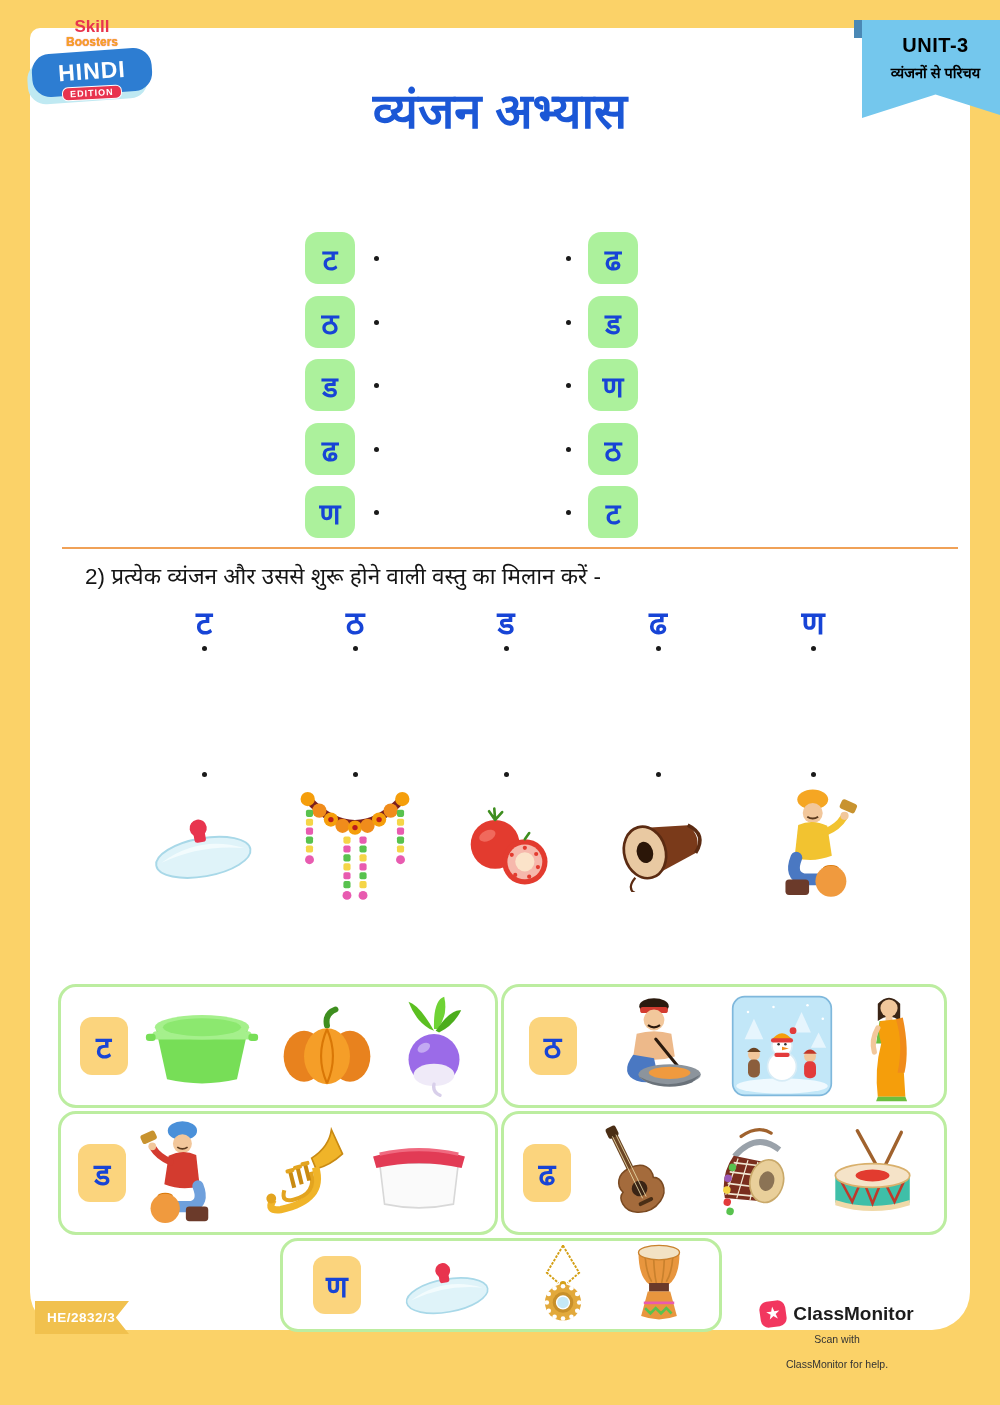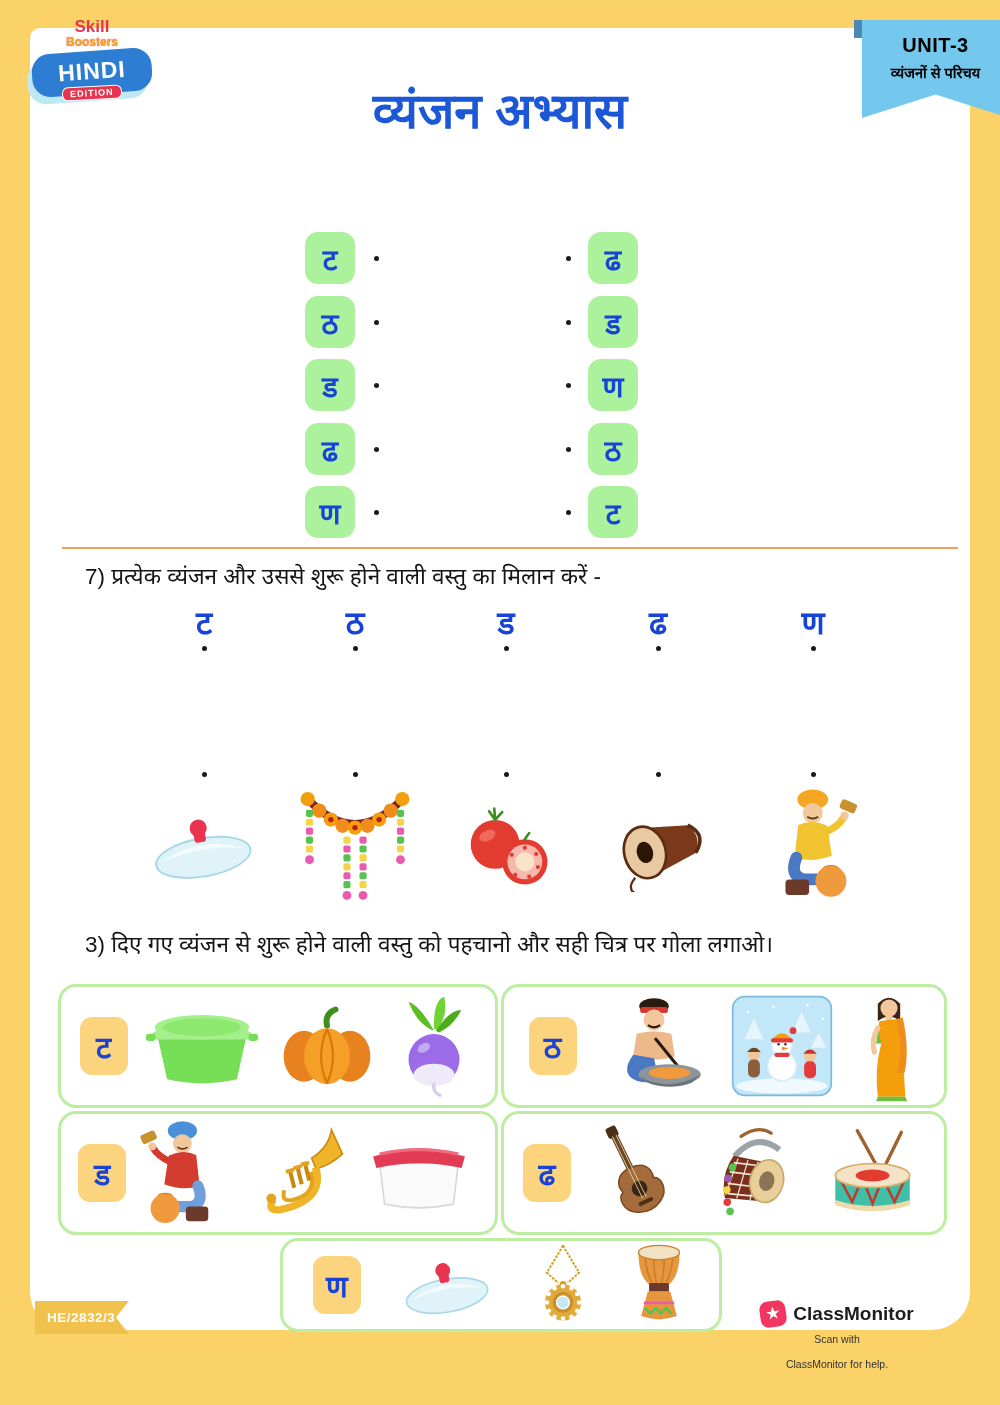--- a/index.html
+++ b/index.html
@@ -90,21 +90,21 @@
   <div class="abs dot" style="left:566px;top:510px;"></div>
 
   <div class="abs tile-g" style="left:588px;top:232px;">ढ</div>
   <div class="abs tile-g" style="left:588px;top:296px;">ड</div>
   <div class="abs tile-g" style="left:588px;top:359px;">ण</div>
   <div class="abs tile-g" style="left:588px;top:423px;">ठ</div>
   <div class="abs tile-g" style="left:588px;top:486px;">ट</div>
 
   <div class="abs divider"></div>
 
-  <div class="abs instr" style="top:560px;">7) प्रत्येक व्यंजन और उससे शुरू होने वाली वस्तु का मिलान करें -</div>
+  <div class="abs instr" style="top:560px;">2) प्रत्येक व्यंजन और उससे शुरू होने वाली वस्तु का मिलान करें -</div>
 
   <div class="abs big-letter" style="left:204px;top:600px;">ट</div>
   <div class="abs big-letter" style="left:355px;top:600px;">ठ</div>
   <div class="abs big-letter" style="left:506px;top:600px;">ड</div>
   <div class="abs big-letter" style="left:658px;top:600px;">ढ</div>
   <div class="abs big-letter" style="left:813px;top:600px;">ण</div>
 
   <div class="abs dot" style="left:202px;top:646px;"></div>
   <div class="abs dot" style="left:353px;top:646px;"></div>
   <div class="abs dot" style="left:504px;top:646px;"></div>
@@ -218,21 +218,20 @@
       <g transform="rotate(24 97 24)">
           <rect x="88" y="18" width="18" height="11" rx="3" fill="#C8932F"></rect>
         </g>
       <path d="M40 80 Q32 100 48 104 L72 104" stroke="#4A78C2" stroke-width="13" fill="none" stroke-linecap="round"></path>
       <ellipse cx="78" cy="92" rx="9" ry="4" fill="#D97706"></ellipse>
       <circle cx="78" cy="106" r="17" fill="#F09A3E"></circle>
       <rect x="28" y="104" width="26" height="17" rx="4" fill="#6B3A2A"></rect>
     </svg>
   </div>
 
-  <div class="abs instr" style="top:928px;">3) दिए गए व्यंजन से शुरू होने वाली वस्तु को पहचानो और सही चित्र पर गोला लगाओ।</div>
 
   <div class="abs cell" style="left:58px;top:984px;width:440px;height:124px;">
     <div class="tile-o">ट</div>
     <div class="imgbox" style="width:122px;height:92px;">
       <svg viewBox="0 0 150 110">
         <path d="M18 32 L132 32 L118 96 Q75 106 32 96 Z" fill="#77DE57"></path>
         <rect x="14" y="37" width="122" height="10" rx="5" fill="#A5F08C"></rect>
         <ellipse cx="75" cy="32" rx="58" ry="15" fill="#A5F08C"></ellipse>
         <ellipse cx="75" cy="32" rx="48" ry="11" fill="#8CE86F"></ellipse>
         <rect x="6" y="40" width="12" height="9" rx="4" fill="#77DE57"></rect>

